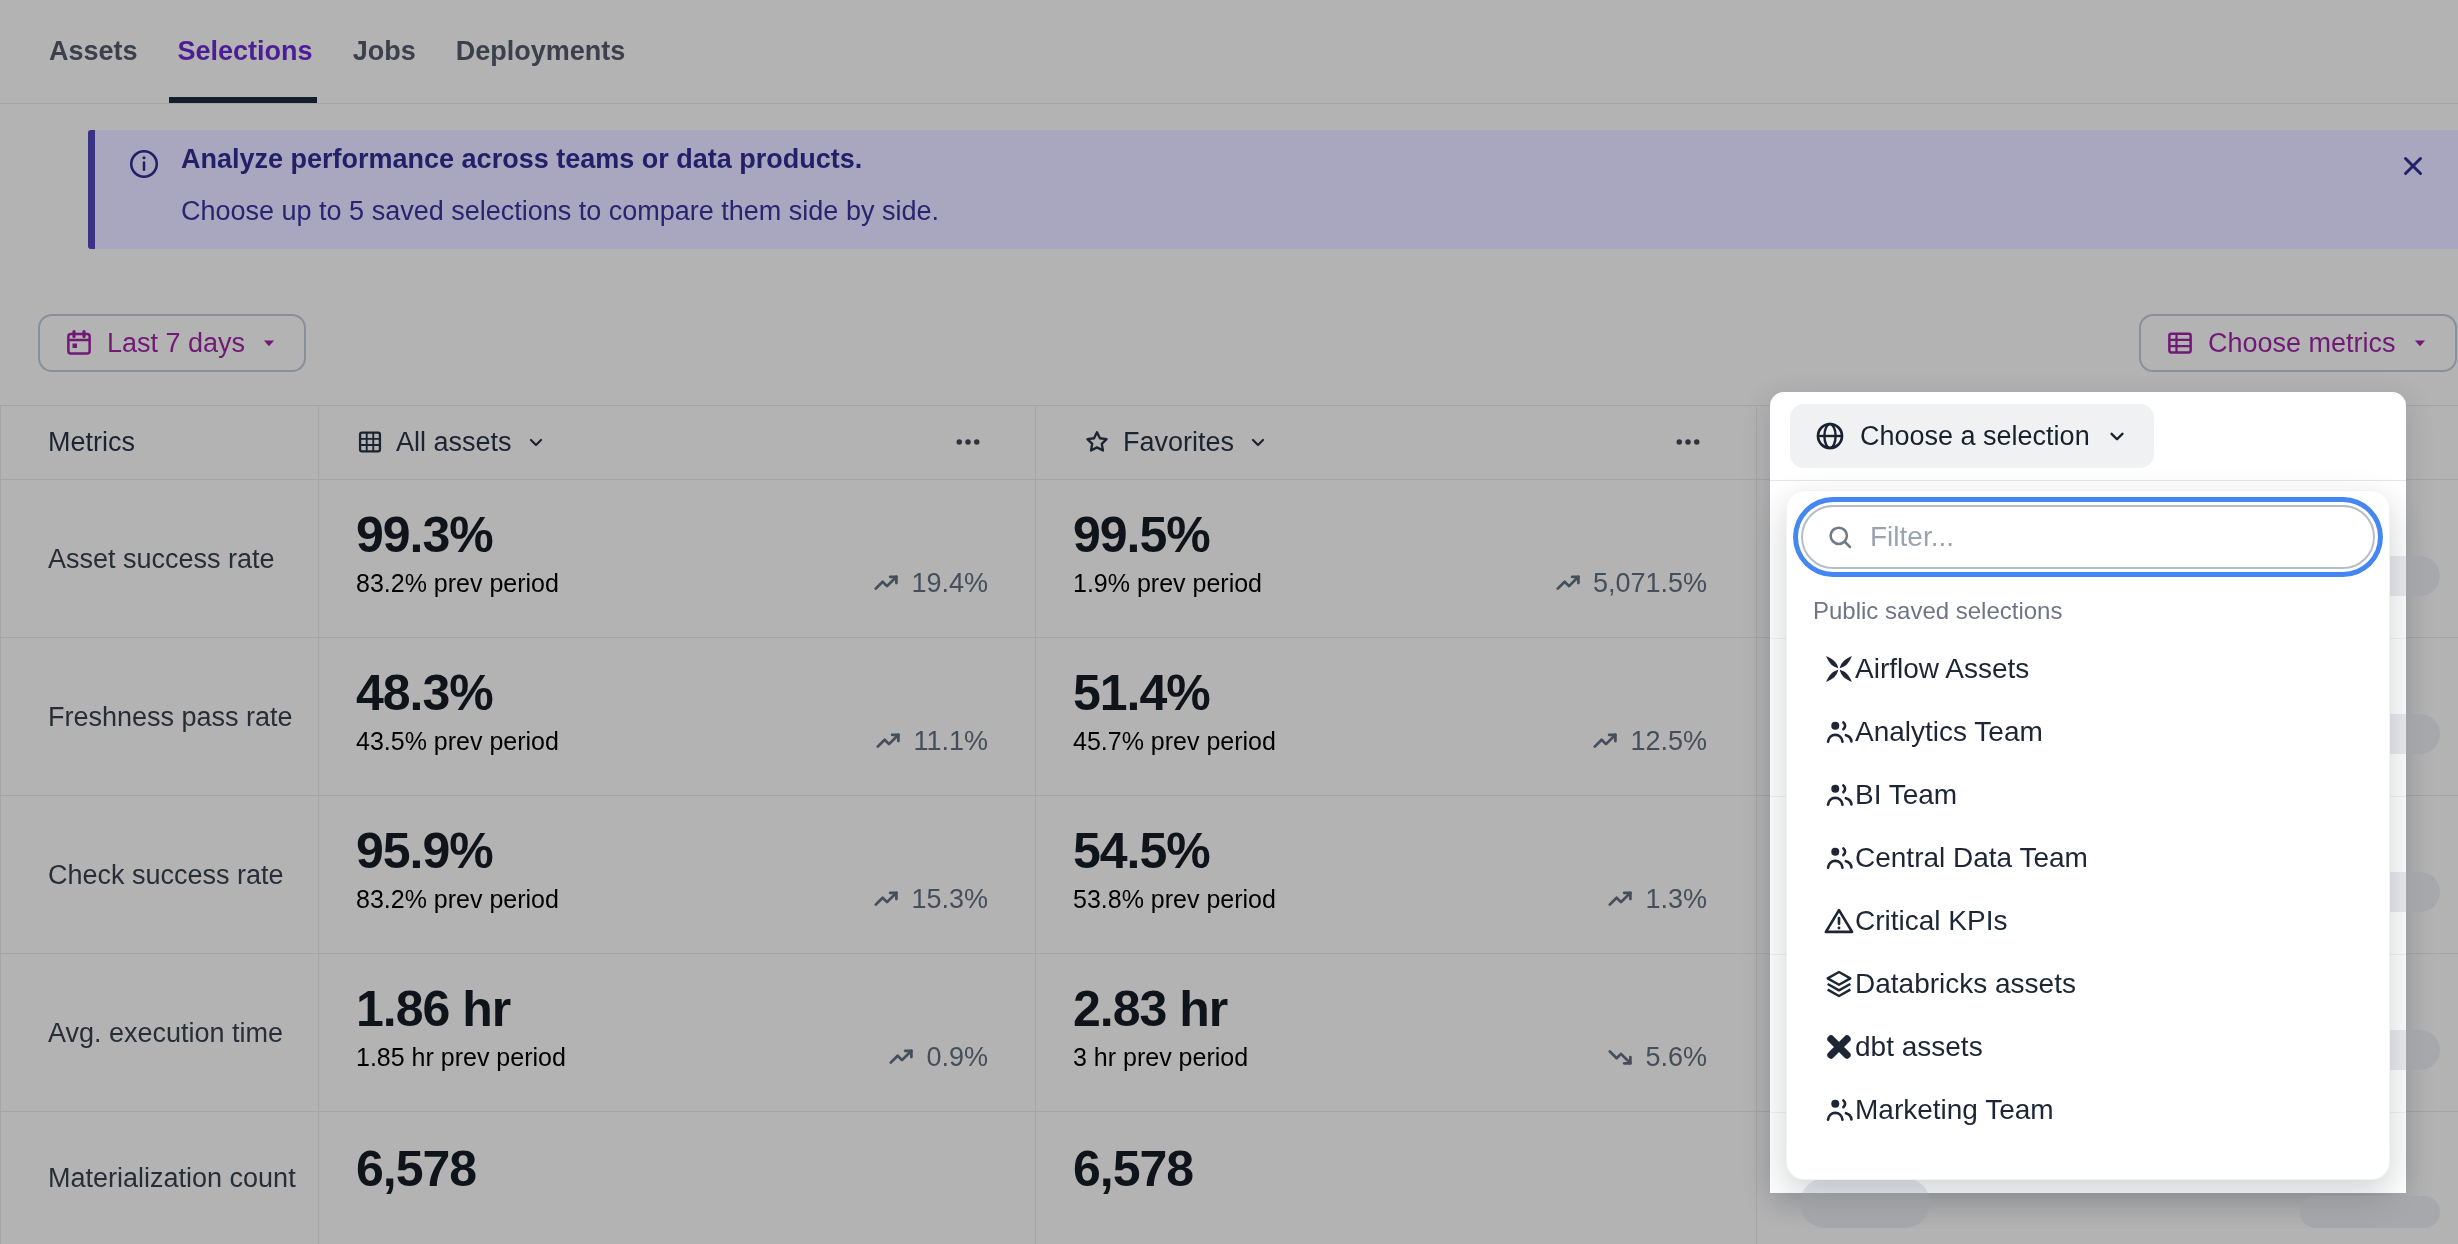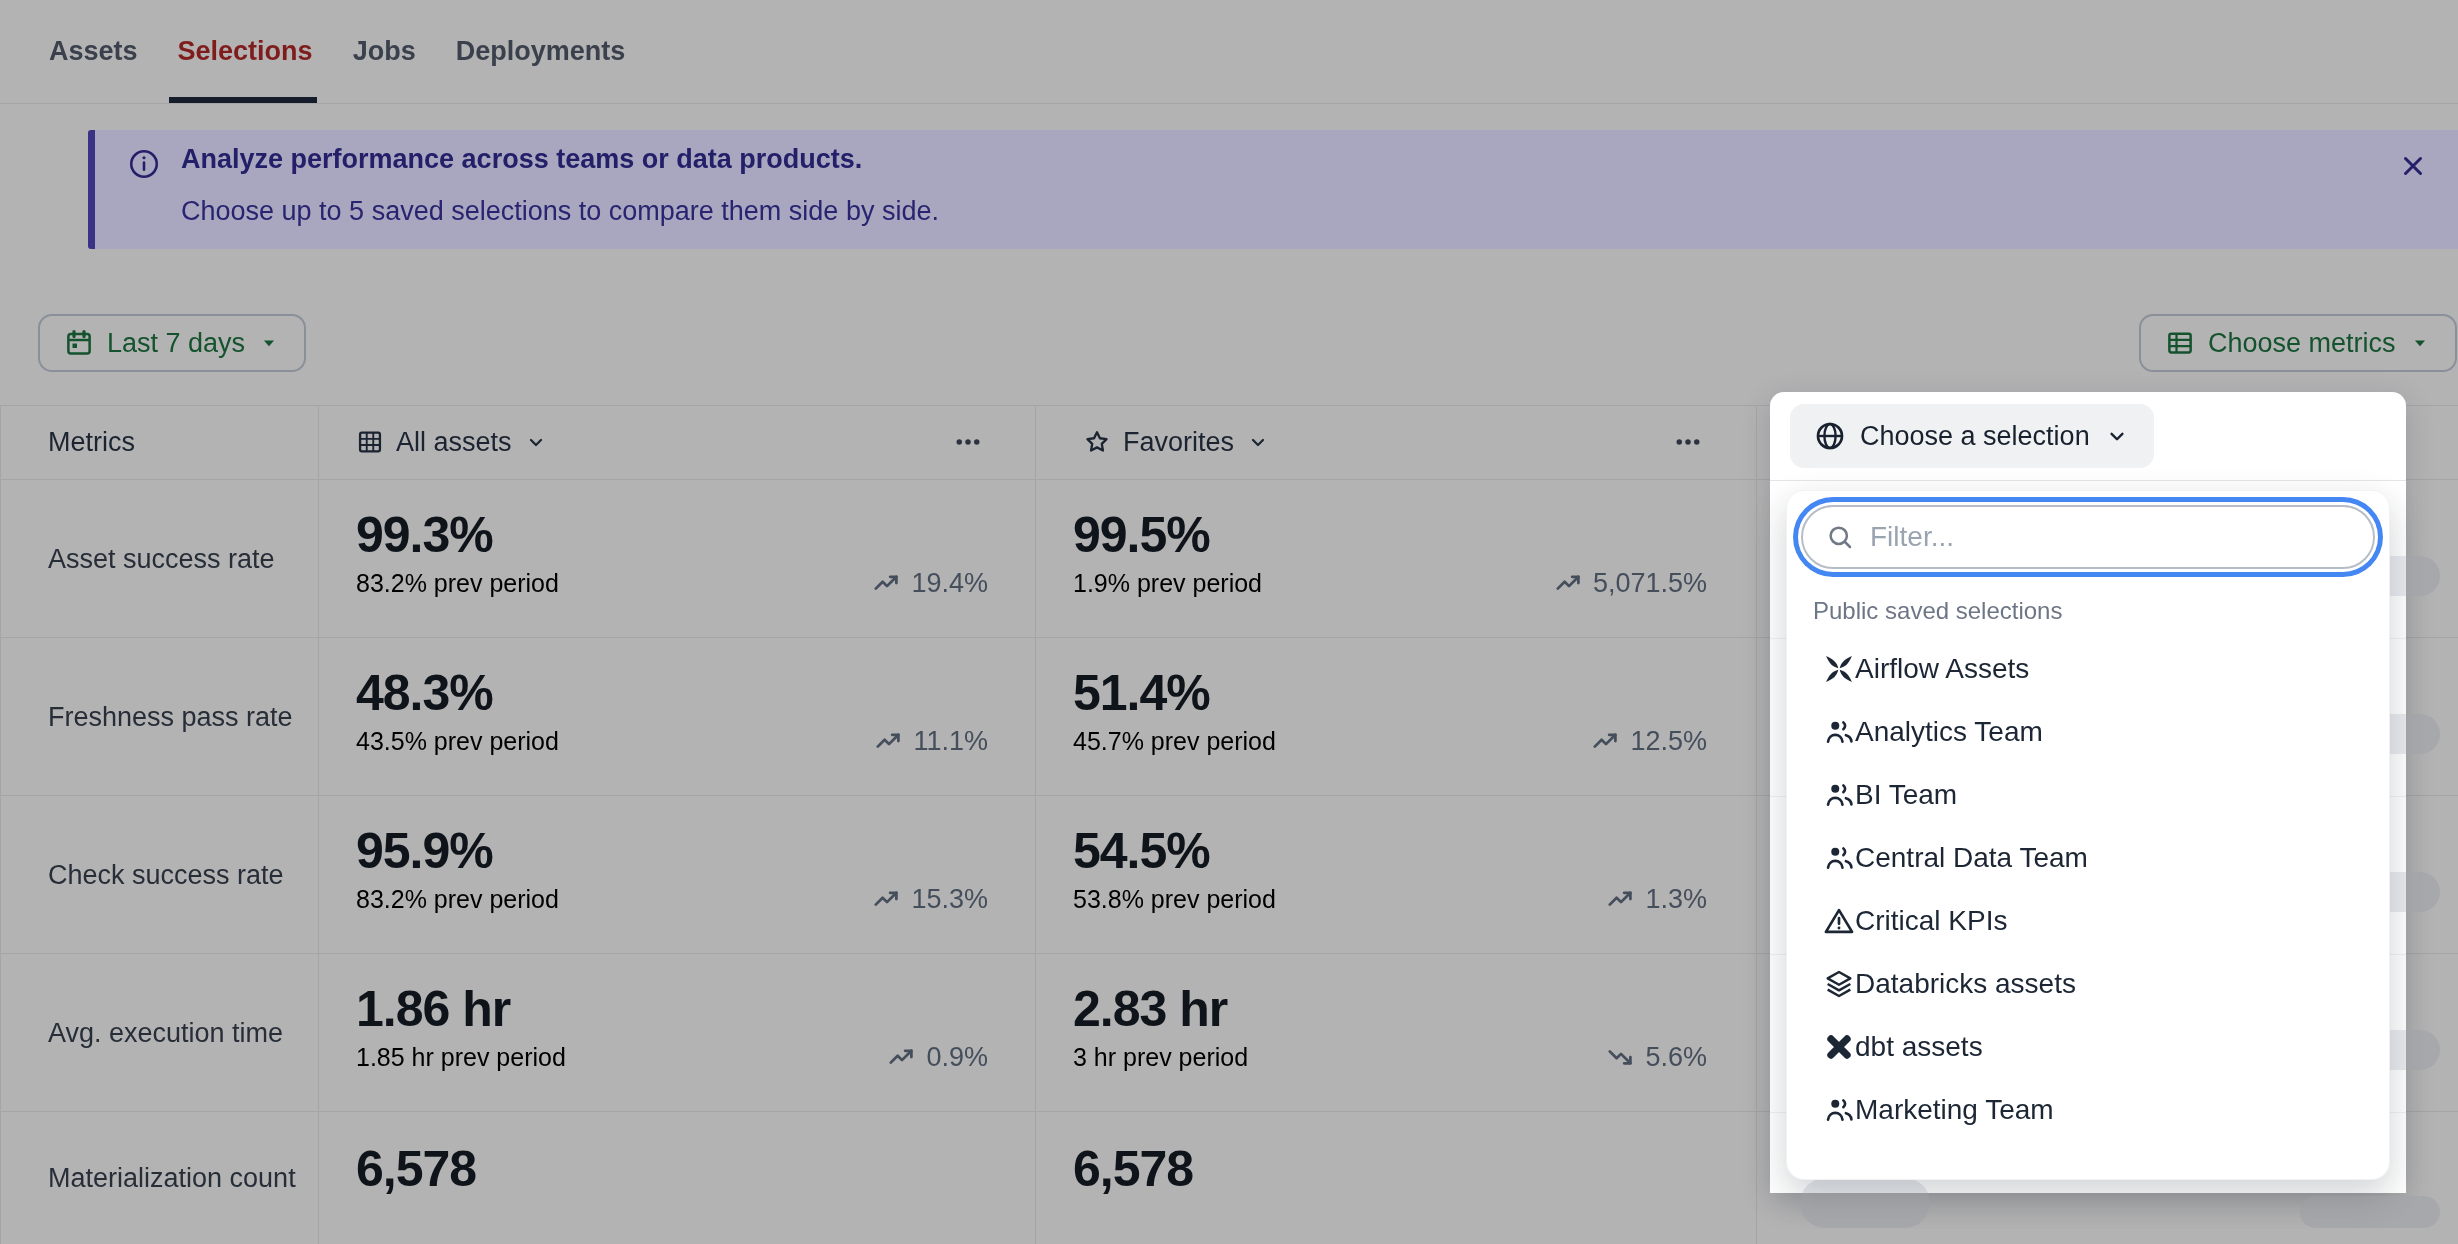--- a/index.html
+++ b/index.html
@@ -8,37 +8,37 @@
     font-family: "Liberation Sans", "DejaVu Sans", sans-serif;
     background: #b3b3b4;
     position: relative;
     color: #1a222e;
   }
   svg { display: block; }
 
   
   .nav { position: absolute; left: 47px; top: 30px; display: flex; gap: 36px; z-index: 1; }
   .tab { font-size: 27px; font-weight: 600; color: #3a414c; padding: 6px 2px 30px; cursor: pointer; }
-  .tab.active { color: #7f1d1d; font-weight: 700; }
+  .tab.active { color: #4c1d95; font-weight: 700; }
   .nav-underline { position: absolute; left: 169px; top: 97px; width: 148px; height: 6px; background: #141d29; z-index: 2; }
   .nav-hairline { position: absolute; left: 0; top: 103px; width: 100%; height: 1px; background: #a5a5a6; }
 
   
   .banner { position: absolute; left: 47px; top: 130px; width: 2381px; height: 119px;
     background: #a9a7c0; border-left: 7px solid #3a3383; border-radius: 3px; margin-left: 41px; }
   .banner-info-icon { position: absolute; left: 32px; top: 17px; color: #232069; }
   .banner-title { position: absolute; left: 86px; top: 14px; font-size: 27px; font-weight: 700; color: #232069; }
   .banner-sub { position: absolute; left: 86px; top: 66px; font-size: 27px; color: #282470; }
   .banner-close { position: absolute; right: 36px; top: 16px; width: 40px; height: 40px; display: flex;
     align-items: center; justify-content: center; color: #232069; cursor: pointer; background: none; border: none; }
 
   
   .btn { position: absolute; top: 314px; height: 58px; display: flex; align-items: center; gap: 13px;
     padding: 0 24px; border: 2px solid #8a9099; border-radius: 14px; background: transparent;
-    font-size: 27px; font-weight: 500; color: #14532d; cursor: pointer;
+    font-size: 27px; font-weight: 500; color: #701a75; cursor: pointer;
     font-family: "Liberation Sans", "DejaVu Sans", sans-serif; }
   .btn-date { left: 38px; }
   .btn-metrics { left: 2139px; }
 
   
   .hline { position: absolute; left: 0; width: 2458px; height: 1px; background: #a5a5a6; }
   .vline { position: absolute; top: 405px; bottom: 0; width: 1px; background: #a5a5a6; }
 
   
   .th { position: absolute; top: 405px; height: 74px; display: flex; align-items: center; font-size: 27px; color: #1b2430; }

